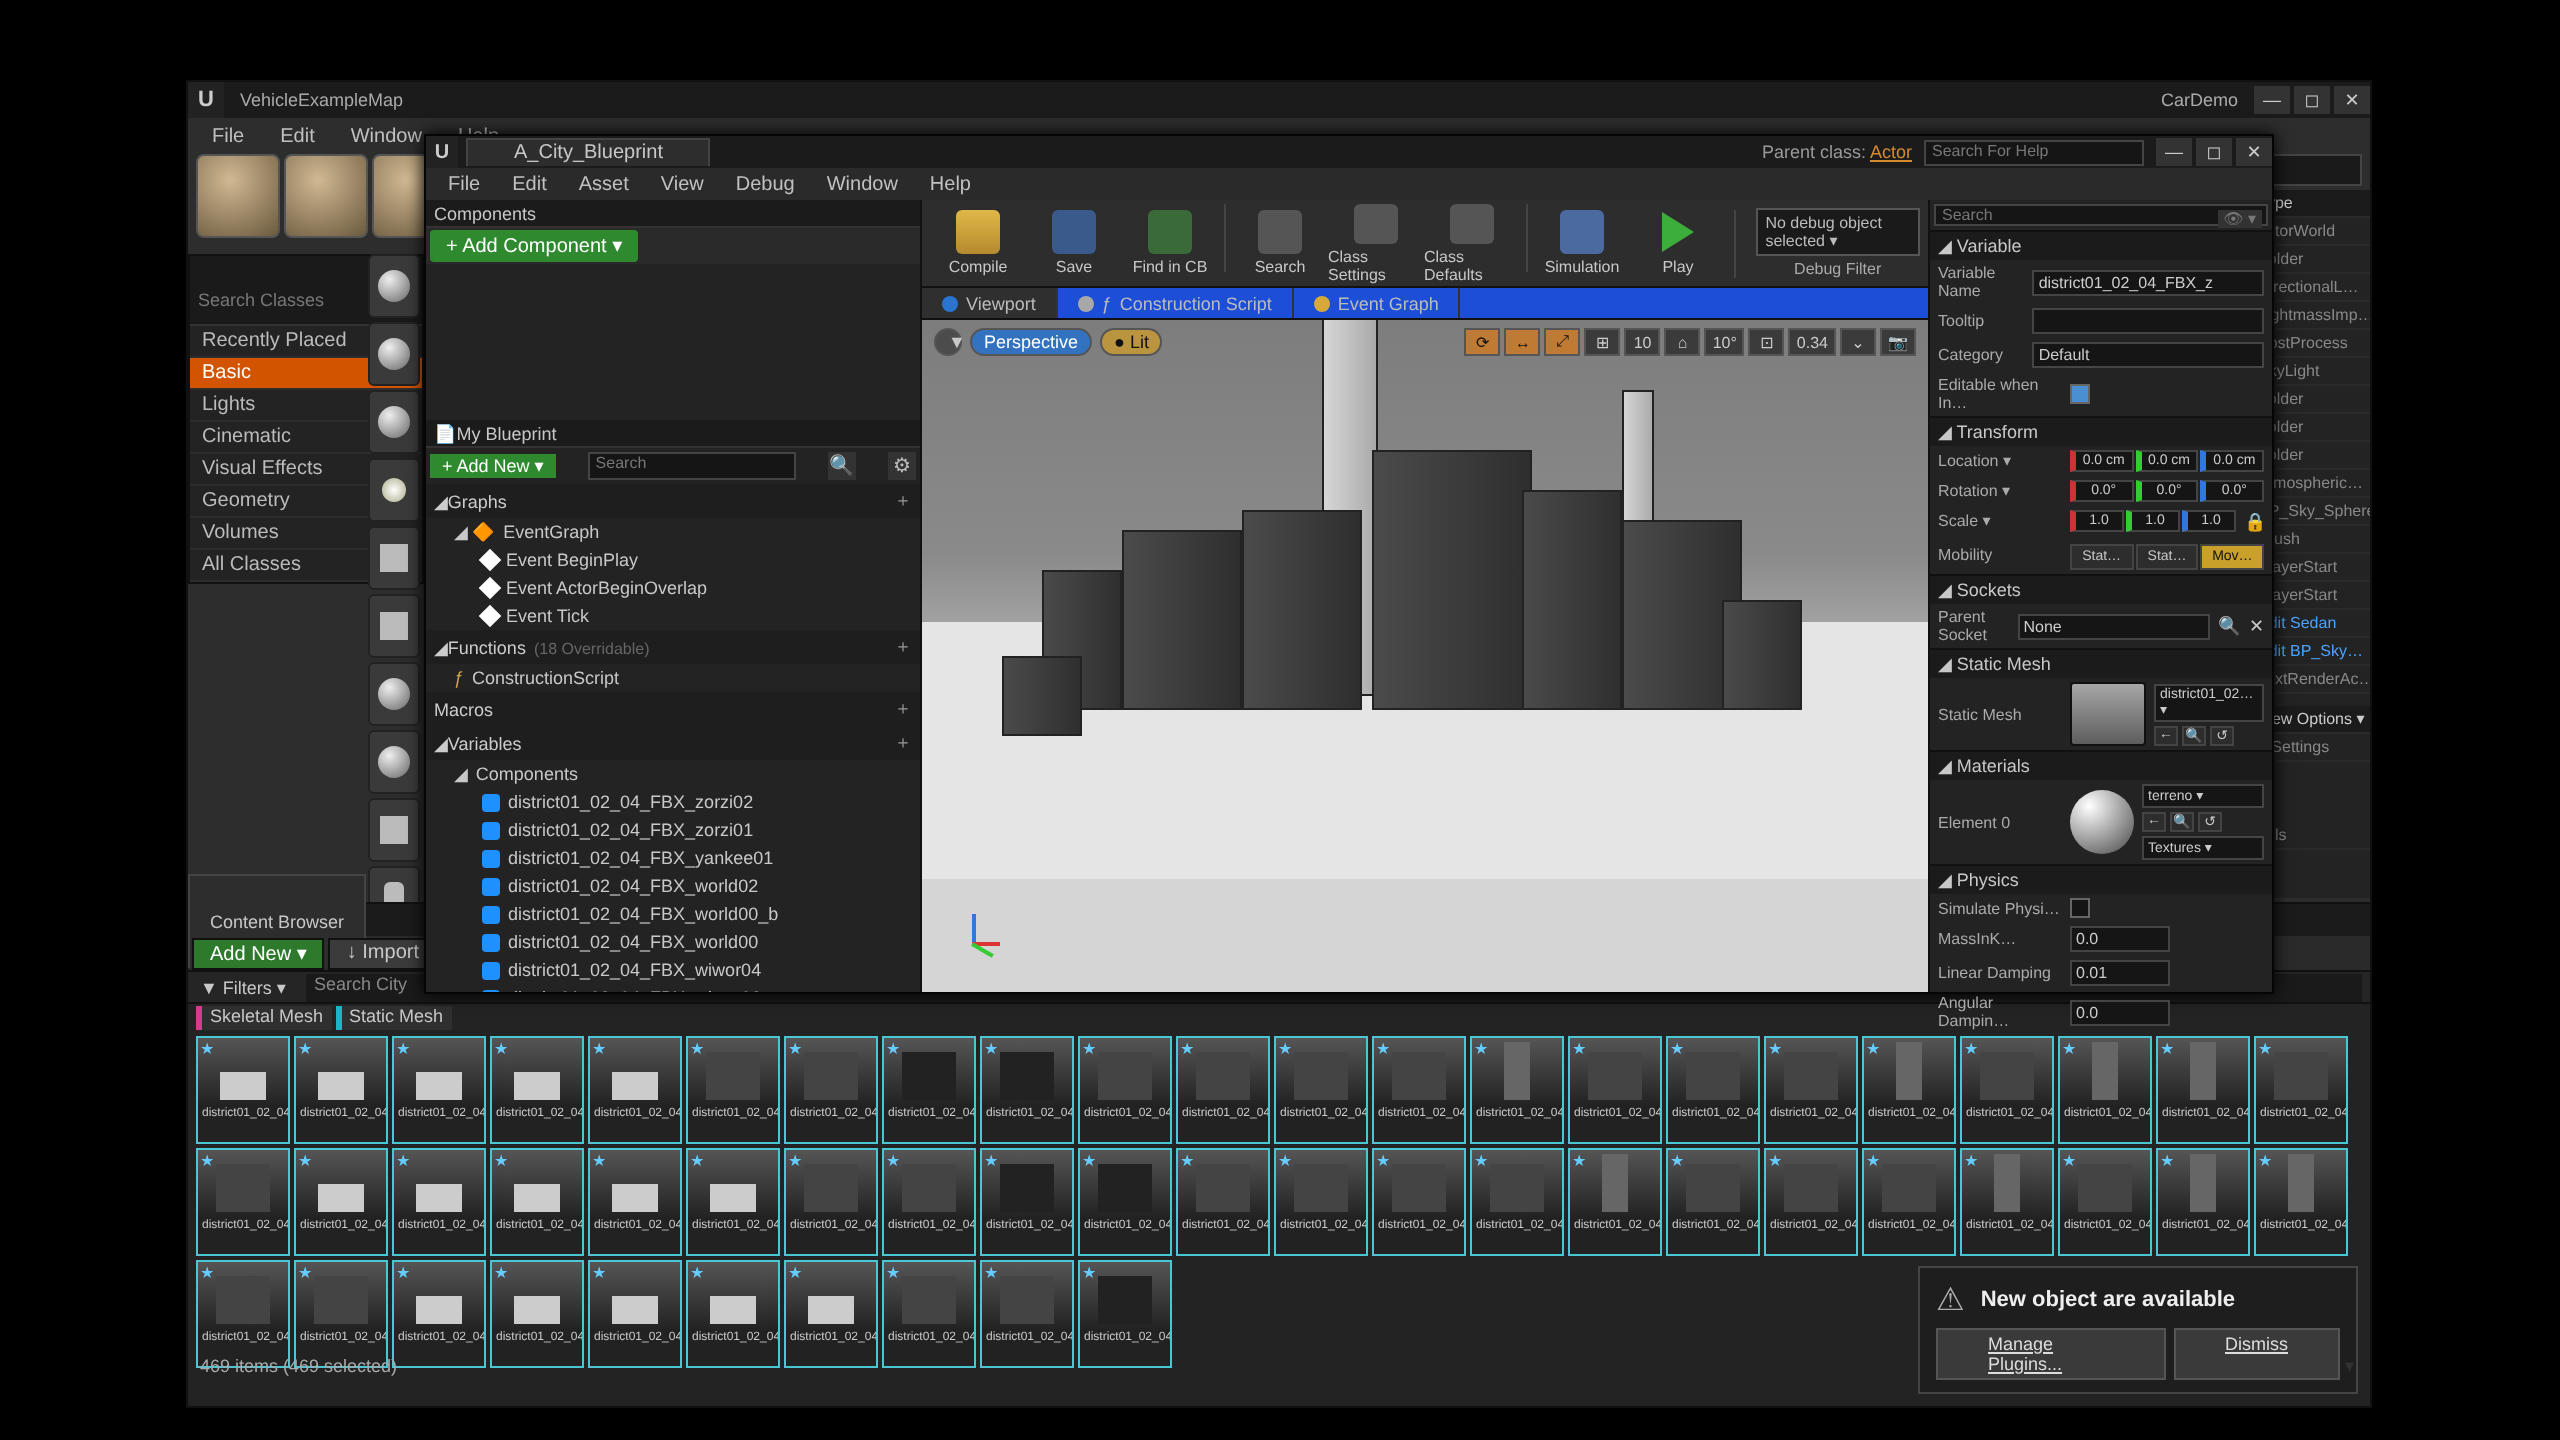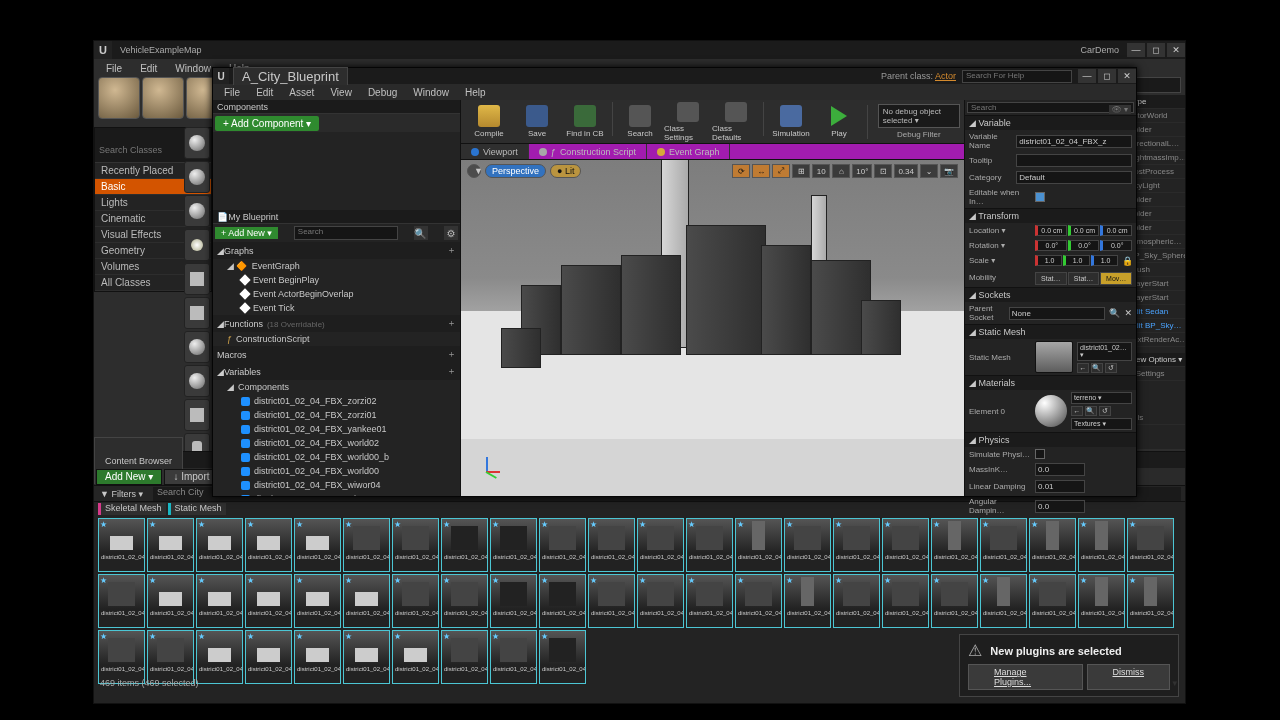--- a/index.html
+++ b/index.html
@@ -67,21 +67,21 @@
   
   .right-outer { position:absolute; top:54px; right:0; width:60px; bottom:254px; background:#232323; border-left:1px solid #111; font-size:8px; overflow:hidden;}
   .right-outer .itm { padding:2px 3px; color:#888; border-bottom:1px solid #2a2a2a; white-space:nowrap;}
   .right-outer .blue { color:#4aa3ff; }
   .right-outer .hdr { background:#1b1b1b; color:#ccc; }
 
   
   .bp-window { position:absolute; top:27px; left:212px; width:925px; height:430px; background:#2a2a2a; border:1px solid #050505; box-shadow:0 0 8px #000;}
   .bp-title { height:16px; background:#1b1b1b; display:flex; align-items:center; }
   .bp-title .ue-logo { width:16px; height:16px; background:#222; color:#ccc; display:flex; align-items:center; justify-content:center; font-weight:bold; }
-  .bp-title .tab { background:#2d2d2d; padding:1px 8px; font-size:13px; margin-left:4px; border:1px solid #444; border-bottom:none;}
+  .bp-title .tab { background:#2d2d2d; padding:1px 23px; font-size:10px; margin-left:4px; border:1px solid #444; border-bottom:none;}
   .bp-title .spacer { flex:1;}
   .bp-title .parent { font-size:9px; color:#999; padding-right:6px;}
   .bp-title .parent a { color:#d48a2e; text-decoration:underline;}
   .bp-title .search-help { width:110px; height:13px; background:#151515; border:1px solid #444; font-size:8px; color:#777; padding:0 3px; margin-right:4px;}
   .bp-menu { height:16px; display:flex; align-items:center; background:#2a2a2a; padding-left:4px; gap:2px;}
   .bp-menu .menu-item { font-size:10px; padding:1px 7px;}
 
   .bp-body { position:absolute; top:32px; left:0; right:0; bottom:0; display:flex; }
 
   
@@ -120,21 +120,21 @@
   .g-set { background:#555;}
   .g-def { background:#555;}
   .g-sim { background:#4a6aa0;}
   .g-play { background:none;}
   .g-play::before { content:""; border-left:16px solid #3cae3c; border-top:10px solid transparent; border-bottom:10px solid transparent;}
   .tb-sep { width:1px; height:34px; background:#444; margin:0 3px;}
   .tb-debug { height:30px; display:flex; flex-direction:column; justify-content:center; margin-left:6px;}
   .tb-debug .sel { background:#1a1a1a; border:1px solid #555; font-size:8px; padding:2px 18px 2px 4px; color:#bbb; position:relative;}
   .tb-debug .dflabel { font-size:8px; color:#aaa; text-align:center; margin-top:2px;}
 
-  .bp-tabs { height:16px; display:flex; background:#a21caf; border-bottom:1px solid #111;text-align:right;}
+  .bp-tabs { height:16px; display:flex; background:#1d4ed8; border-bottom:1px solid #111;text-align:right;}
   .bp-tab { padding:2px 10px; font-size:9px; color:#bbb; border-right:1px solid #333; display:flex; align-items:center; gap:4px;}
   .bp-tab.active { background:#2f2f2f;}
   .bp-tab .dot { width:8px; height:8px; border-radius:50%;}
   .bp-tab .dot.vp { background:#2a74d0;}
   .bp-tab .dot.cs { background:#a8a8a8;}
   .bp-tab .dot.eg { background:#d6a93a;}
 
   .viewport { flex:1; position:relative; background:#808080; overflow:hidden;}
   .vp-overlay-row { position:absolute; top:4px; left:6px; display:flex; gap:4px; z-index:5;}
   .vp-pill { background:#333a; border:1px solid #555; padding:1px 6px; font-size:9px; border-radius:8px;}
@@ -703,21 +703,21 @@
             </div>
           </div>
         <div class="cb-status">469 items (469 selected)</div>
         <div class="cb-viewopt">● View Options ▾</div>
       </div>
     </div>
 
     <div class="toast">
       <div class="row1">
         <div class="warn">⚠</div>
-        <div class="msg">New plugins are selected</div>
+        <div class="msg">New object are available</div>
       </div>
       <div class="row2">
         <div class="tbtn">Manage Plugins...</div>
         <div class="tbtn">Dismiss</div>
       </div>
     </div>
   </div>
 
   <div class="bp-window">
     <div class="bp-title">

